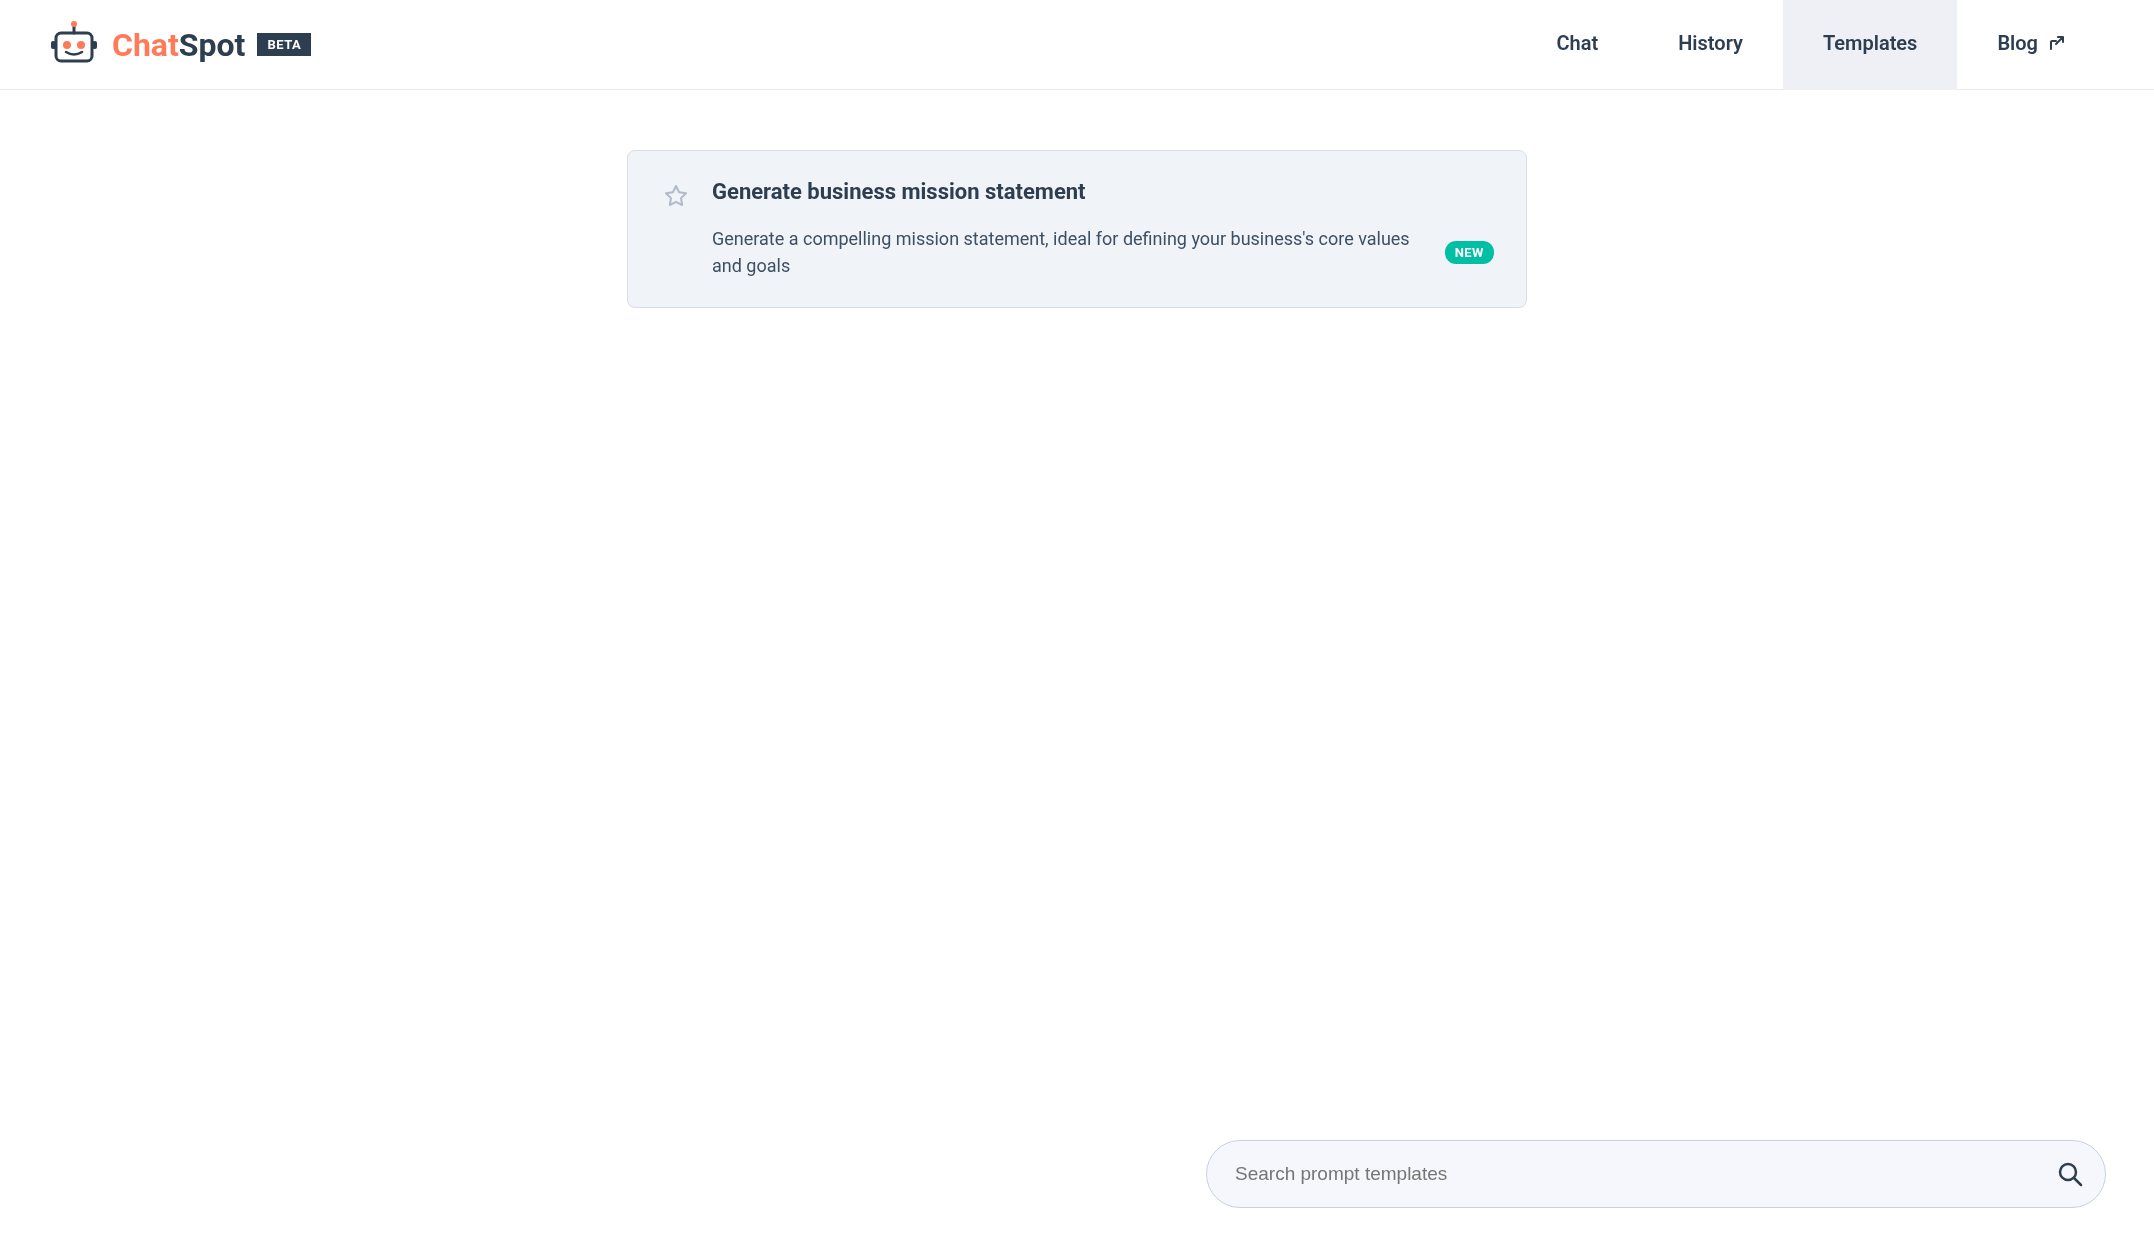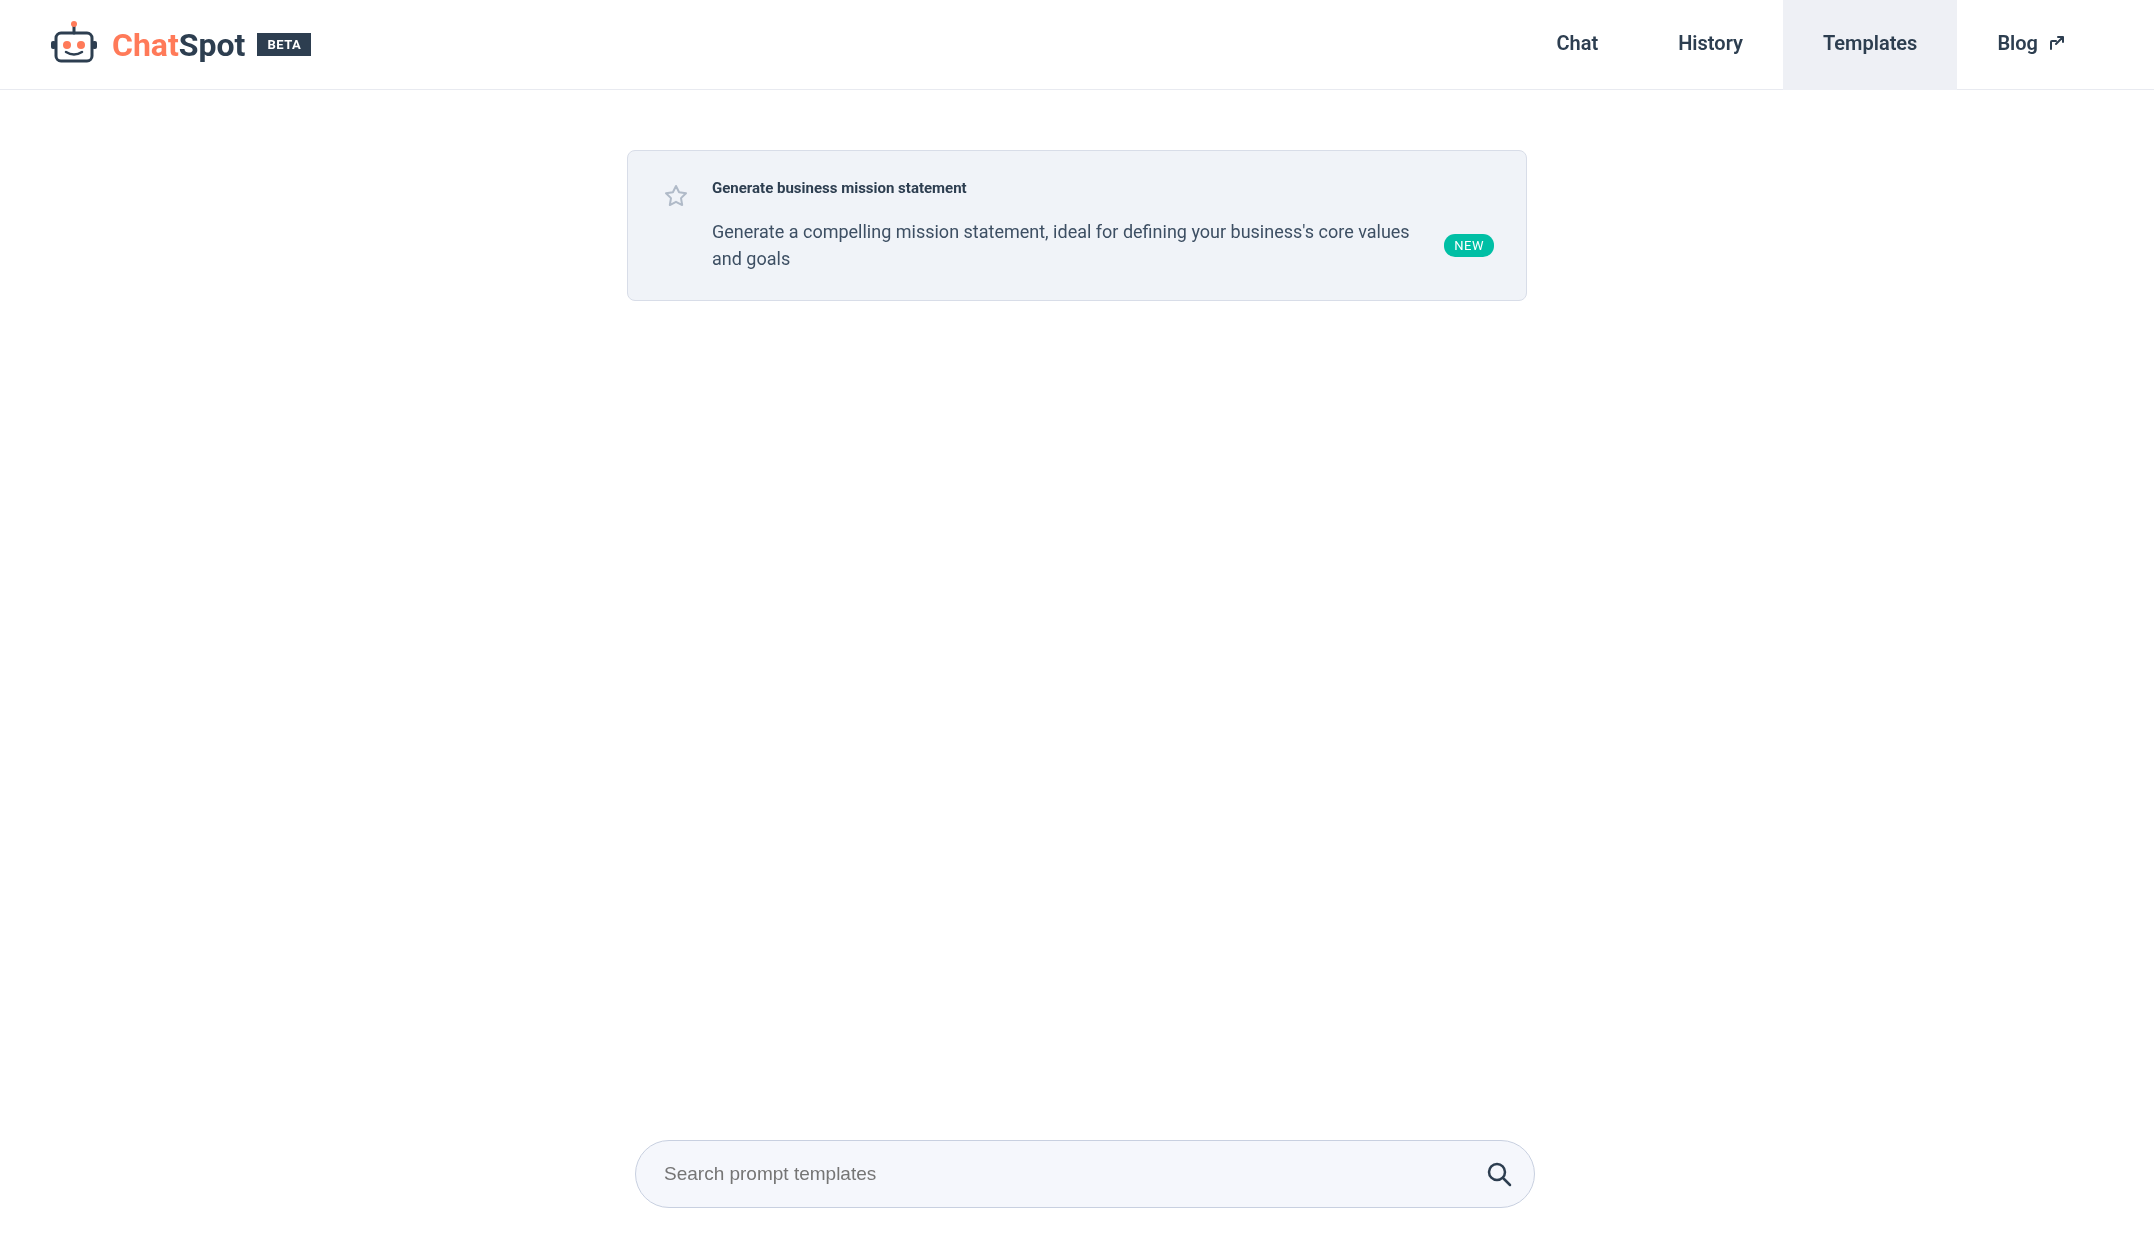--- a/index.html
+++ b/index.html
@@ -132,21 +132,21 @@
       font-size: 30px;
       line-height: 1;
       cursor: pointer;
     }
 
     .template-info {
       flex: 1;
     }
 
     .template-title {
-      font-size: 15px;
+      font-size: 22px;
       font-weight: 700;
       color: #2d3e50;
       margin-bottom: 10px;
     }
 
     .template-desc-row {
       display: flex;
       align-items: flex-start;
       flex-wrap: wrap;
       gap: 10px;
@@ -157,39 +157,39 @@
       font-size: 18px;
       color: #3d4f63;
       line-height: 1.5;
       flex: 1;
     }
 
     .new-badge {
       background-color: #00bfa5;
       color: #ffffff;
       font-size: 13px;
-      font-weight: 400;
+      font-weight: 700;
       padding: 4px 10px;
       border-radius: 11px;
       letter-spacing: 0.5px;
       white-space: nowrap;
       align-self: center;
       flex-shrink: 0;
     }
 
     
     .search-area {
       position: fixed;
       bottom: 0;
       left: 0;
       right: 0;
       background: #ffffff;
       padding: 24px 48px 32px;
       display: flex;
-      justify-content: center;
+      justify-content: flex-end;
       margin-left: 16px;
     }
 
     .search-box-wrapper {
       width: 100%;
       max-width: 900px;
       position: relative;
     }
 
     .search-input {

